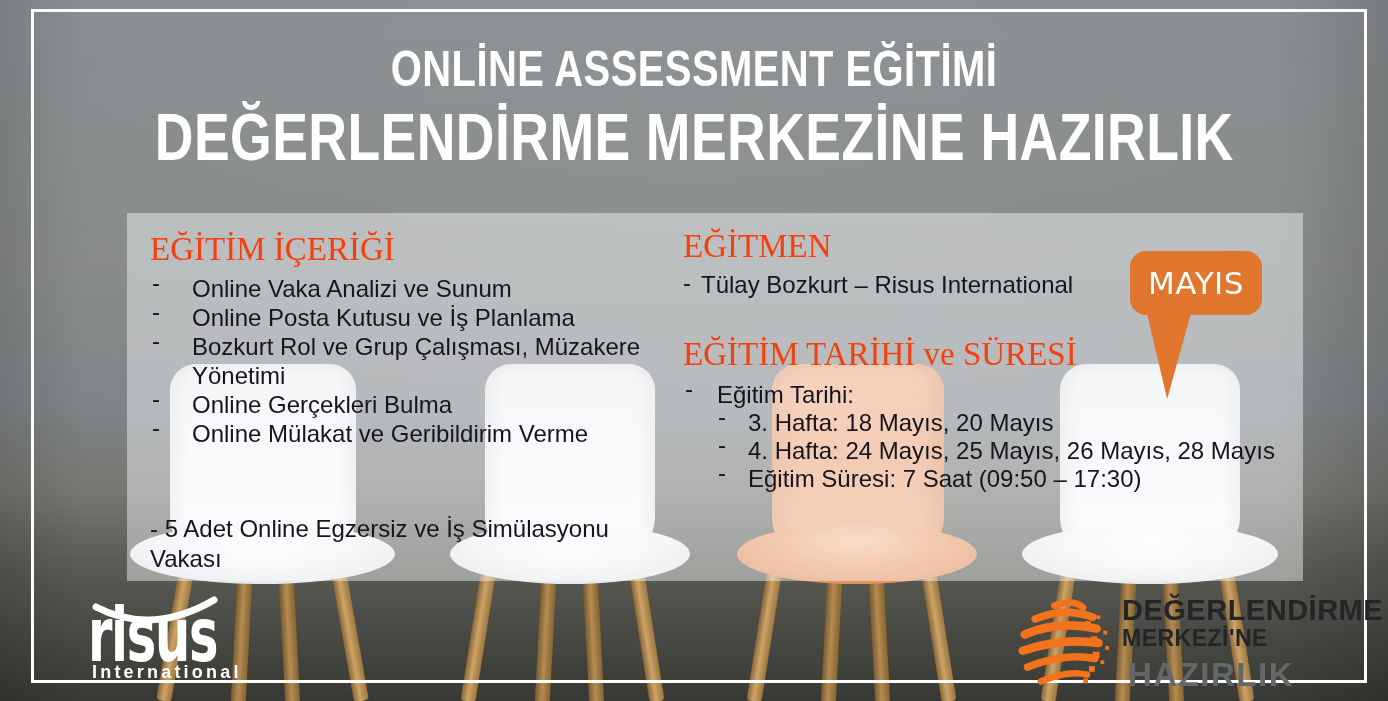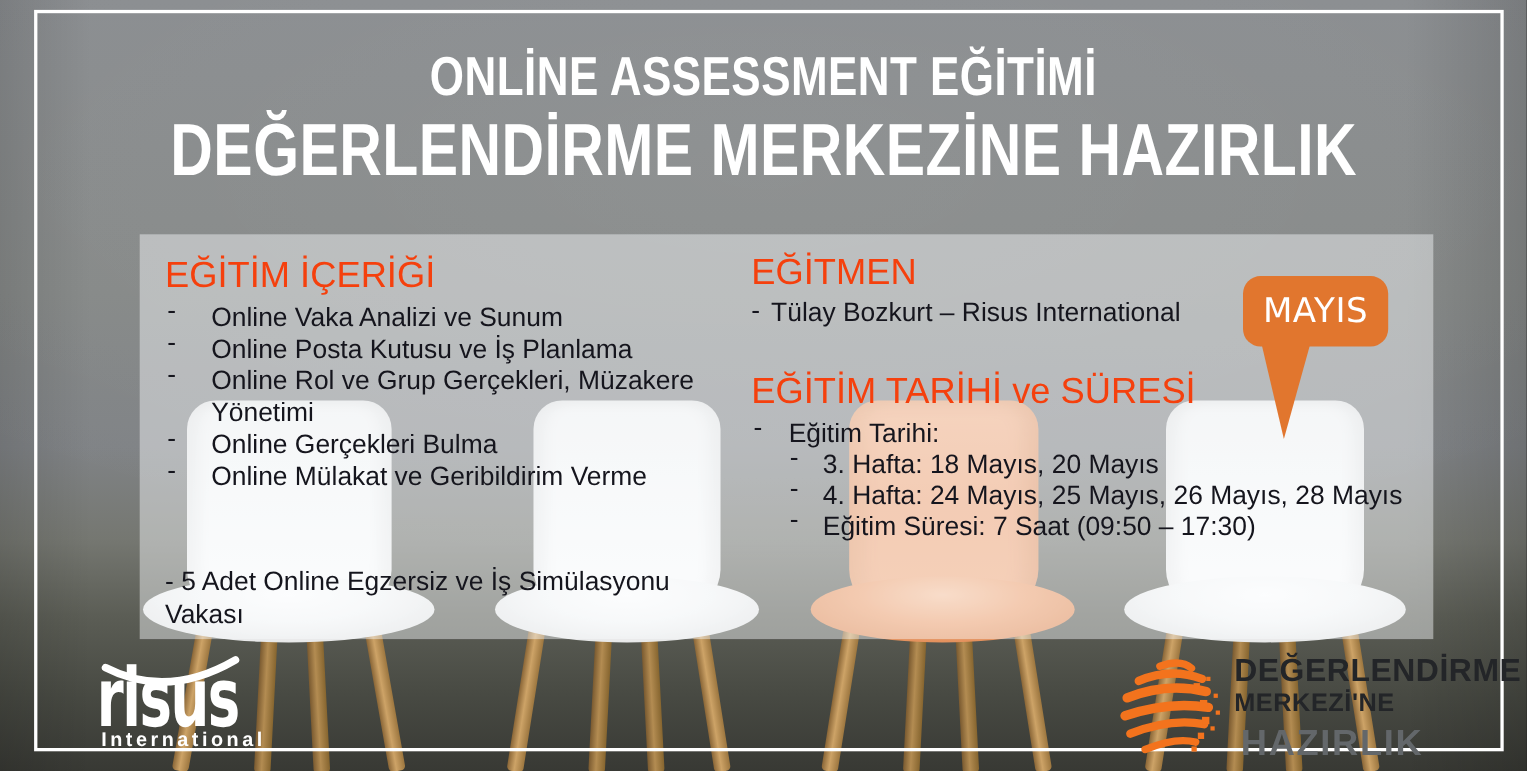--- a/index.html
+++ b/index.html
@@ -31,21 +31,21 @@
   
   .frame{position:absolute;left:31px;top:9px;width:1336px;height:674px;
          border:3px solid #ffffff;box-sizing:border-box;z-index:5;pointer-events:none;}
   
   .title-wrap{position:absolute;left:0;top:38px;width:1388px;text-align:center;z-index:6;color:#fff;}
   .title-line1{font-size:67px;font-weight:700;white-space:nowrap;display:inline-block;
                transform:scaleX(0.8);letter-spacing:0.5px;}
   .title-line2{font-size:50px;font-weight:700;white-space:nowrap;display:inline-block;
                transform:scaleX(0.8);margin-top:2px;letter-spacing:0.5px;}
   
-  .accent-h{position:absolute;font-size:33px;color:#f5400d;z-index:6;white-space:nowrap;}
+  .accent-h{position:absolute;font-size:33px;color:#f5400d;z-index:6;white-space:nowrap;font-family:Liberation Serif, serif;}
   .body-text{color:#15151d;font-size:24px;z-index:6;}
   .list{position:absolute;z-index:6;}
   .li{display:flex;align-items:flex-start;font-size:24px;color:#15151d;line-height:29px;}
   .li .dash{width:40px;flex:0 0 40px;transform:translateY(-6px);font-size:24px;}
   .li .txt{flex:1;}
   .sub .li{line-height:28px;}
   .sub .li .dash{width:30px;flex:0 0 30px;}
   .intro-li .dash{width:32px;flex:0 0 32px;}
   .trainer-li .dash{width:18px;flex:0 0 18px;transform:translateY(-2px);}
   .material{position:absolute;left:150px;top:514px;width:520px;line-height:30px;}
@@ -125,21 +125,21 @@
     <div class="li">
       <span class="dash">-</span>
       <span class="txt">Online Vaka Analizi ve Sunum</span>
     </div>
     <div class="li">
       <span class="dash">-</span>
       <span class="txt">Online Posta Kutusu ve İş Planlama</span>
     </div>
     <div class="li">
       <span class="dash">-</span>
-      <span class="txt">Online Rol ve Grup Gerçekleri, Müzakere Yönetimi</span>
+      <span class="txt">Bozkurt Rol ve Grup Çalışması, Müzakere Yönetimi</span>
     </div>
     <div class="li">
       <span class="dash">-</span>
       <span class="txt">Online Gerçekleri Bulma</span>
     </div>
     <div class="li">
       <span class="dash">-</span>
       <span class="txt">Online Mülakat ve Geribildirim Verme</span>
     </div>
   </div>

